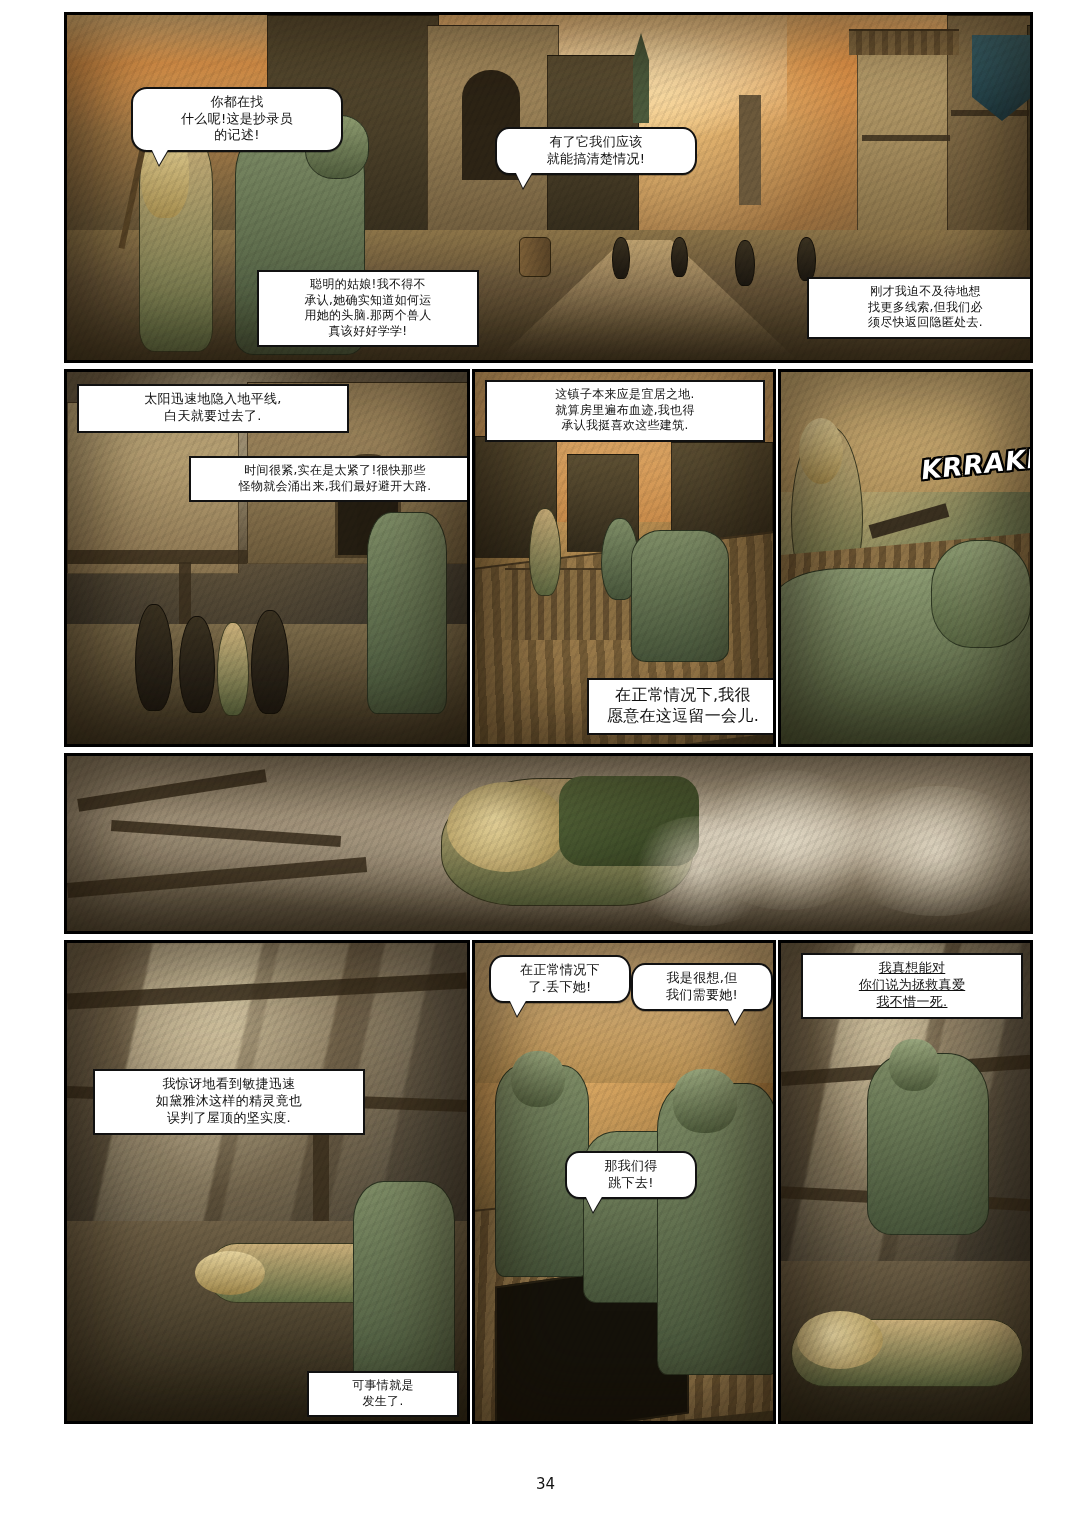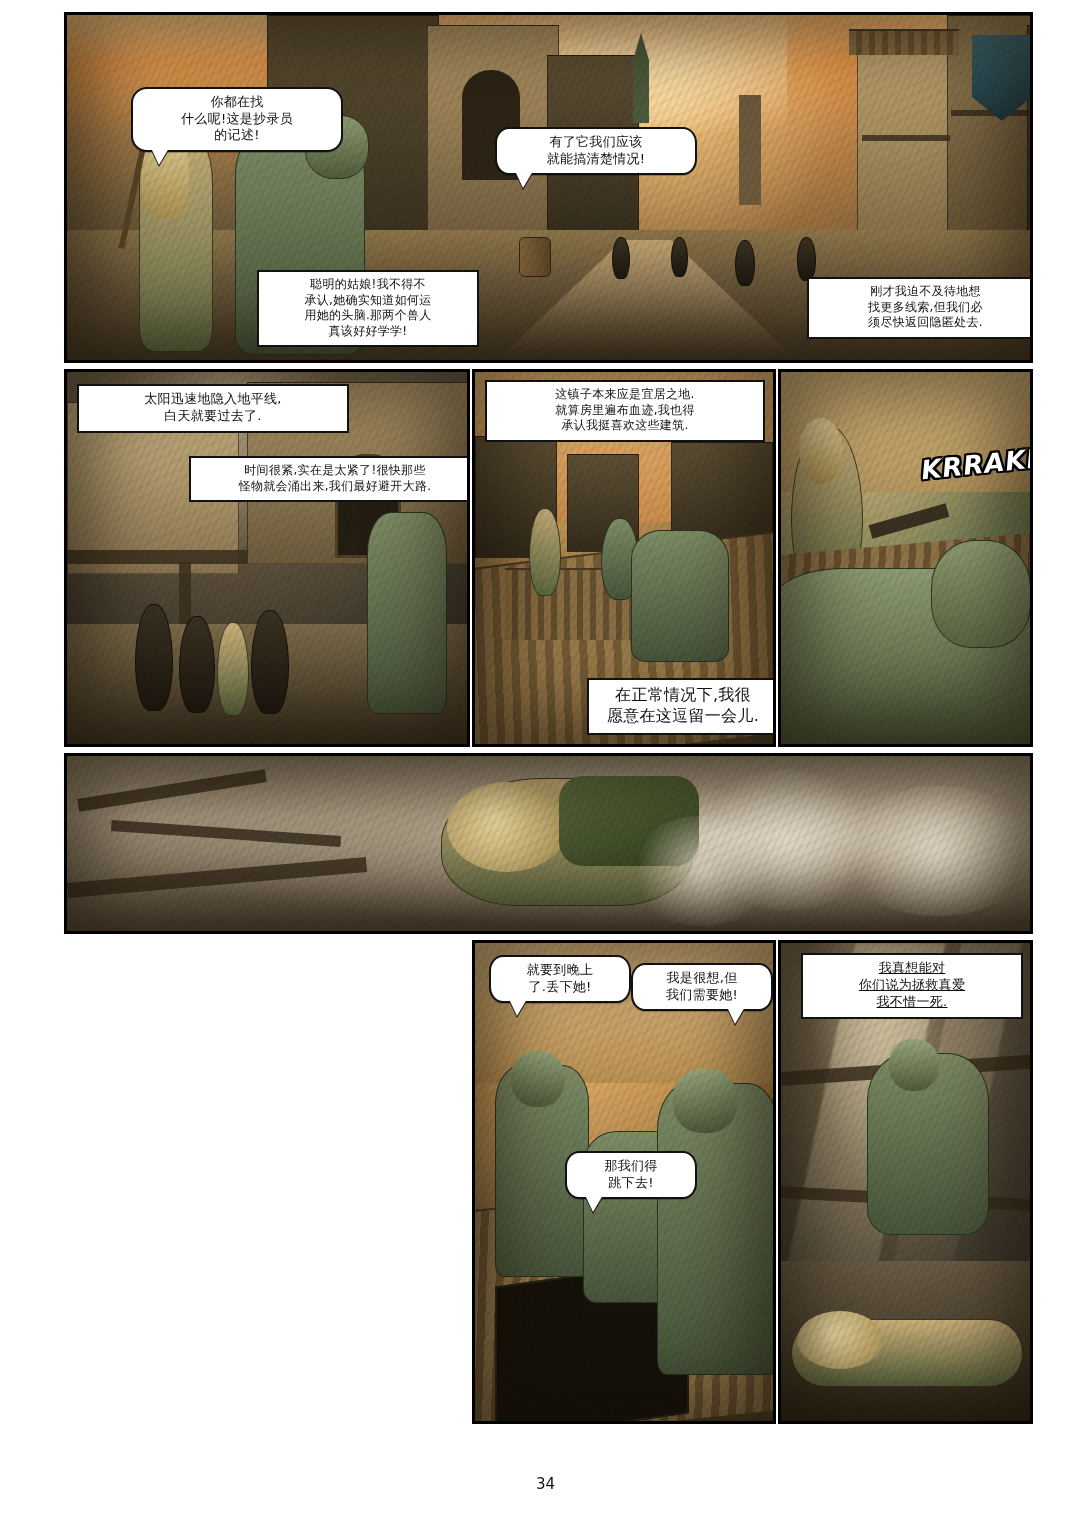--- a/index.html
+++ b/index.html
@@ -286,38 +286,64 @@
     <div style="position:absolute;left:492px;top:20px;width:140px;height:90px;border-radius:24px;background:linear-gradient(160deg,#5f7041,#33401f);"></div>
 
     <div class="dust" style="left:630px;top:14px;width:180px;height:140px;"></div>
     <div class="dust" style="left:770px;top:30px;width:200px;height:130px;"></div>
     <div class="dust" style="left:560px;top:60px;width:150px;height:110px;"></div>
 
     <div class="tex"></div>
     <div class="vign"></div>
   </div>
 
+  <div class="panel" style="left:64px;top:940px;width:400px;height:478px;">
+    <div class="art interior"></div>
+
+    <div class="shaft" style="left:40px;top:0;width:110px;height:430px;"></div>
+    <div class="shaft" style="left:170px;top:0;width:70px;height:400px;opacity:.6;"></div>
+    <div class="shaft" style="left:280px;top:0;width:50px;height:360px;opacity:.45;"></div>
+
+    <div class="beam" style="left:0;top:40px;width:400px;height:16px;transform:rotate(-3deg);"></div>
+    <div class="beam" style="left:0;top:150px;width:400px;height:12px;transform:rotate(2deg);"></div>
+    <div class="beam" style="left:246px;top:150px;width:16px;height:210px;"></div>
+
+    <div class="ground" style="height:200px;background:linear-gradient(180deg,#6f6046,#2e2819);"></div>
+    <div class="figure elf" style="left:140px;top:300px;width:190px;height:58px;border-radius:30px;"></div>
+    <div style="position:absolute;left:128px;top:308px;width:70px;height:44px;border-radius:50%;background:linear-gradient(180deg,#e6d39d,#9c8448);"></div>
+    <div class="figure orc" style="left:286px;top:238px;width:100px;height:220px;border-radius:30% 30% 10% 10%/18% 18% 6% 6%;"></div>
+
+    <div class="tex"></div>
+    <div class="vign"></div>
+
+    <div class="caption" style="left:26px;top:126px;width:250px;white-space:pre-line;">我惊讶地看到敏捷迅速
+如黛雅沐这样的精灵竟也
+误判了屋顶的坚实度.</div>
+
+    <div class="caption" style="left:240px;top:428px;width:130px;white-space:pre-line;font-size:12px;">可事情就是
+发生了.</div>
+  </div>
 
   <div class="panel" style="left:472px;top:940px;width:298px;height:478px;">
     <div class="art roofs"></div>
 
     <div style="position:absolute;left:0;top:0;width:100%;height:140px;background:linear-gradient(180deg,#e7c28a,#b99052);"></div>
     <div class="roof" style="left:-20px;top:250px;width:360px;height:230px;background:repeating-linear-gradient(92deg,#96794c 0 9px,#6f5733 9px 17px);transform:skewY(-6deg);"></div>
     <div style="position:absolute;left:20px;top:330px;width:190px;height:150px;background:#15120a;transform:skewY(-8deg);border:2px solid #2a2314;"></div>
 
     <div class="figure orc" style="left:20px;top:122px;width:92px;height:210px;border-radius:28% 28% 10% 10%/18% 18% 6% 6%;"></div>
     <div style="position:absolute;left:36px;top:108px;width:54px;height:56px;border-radius:46%;background:linear-gradient(180deg,#98a67c,#4f5c3c);"></div>
     <div class="figure orc" style="left:108px;top:188px;width:110px;height:170px;border-radius:30% 30% 12% 12%/20% 20% 8% 8%;"></div>
     <div class="figure orc" style="left:182px;top:140px;width:120px;height:290px;border-radius:26% 26% 8% 8%/16% 16% 5% 5%;"></div>
     <div style="position:absolute;left:198px;top:126px;width:64px;height:64px;border-radius:44%;background:linear-gradient(180deg,#9aa87e,#4e5b3b);"></div>
 
     <div class="tex"></div>
     <div class="vign"></div>
 
-    <div class="balloon tail tail-l" style="left:14px;top:12px;width:120px;white-space:pre-line;">就要到晚上
+    <div class="balloon tail tail-l" style="left:14px;top:12px;width:120px;white-space:pre-line;">在正常情况下
 了.丢下她!</div>
 
     <div class="balloon tail tail-r" style="left:156px;top:20px;width:120px;white-space:pre-line;">我是很想,但
 我们需要她!</div>
 
     <div class="balloon tail tail-l" style="left:90px;top:208px;width:110px;white-space:pre-line;">那我们得
 跳下去!</div>
   </div>
 
   <div class="panel" style="left:778px;top:940px;width:249px;height:478px;">

